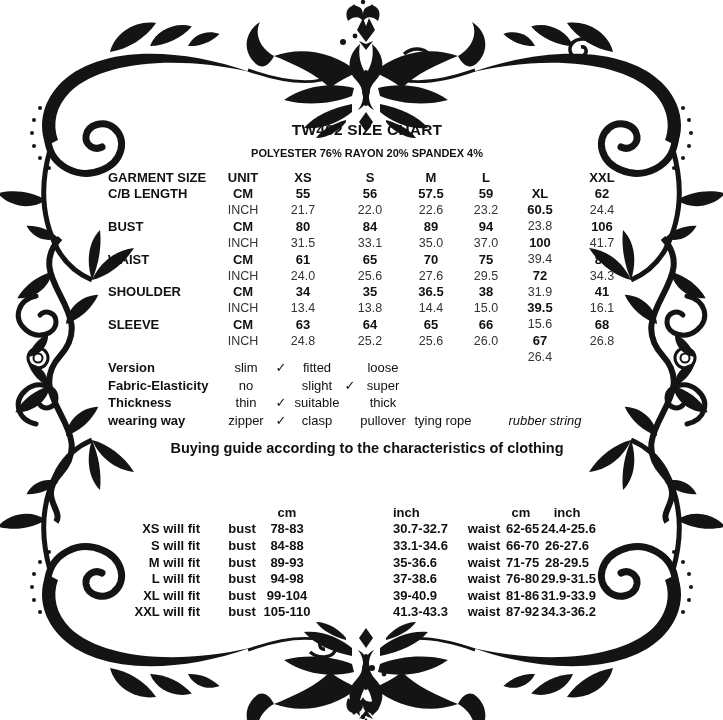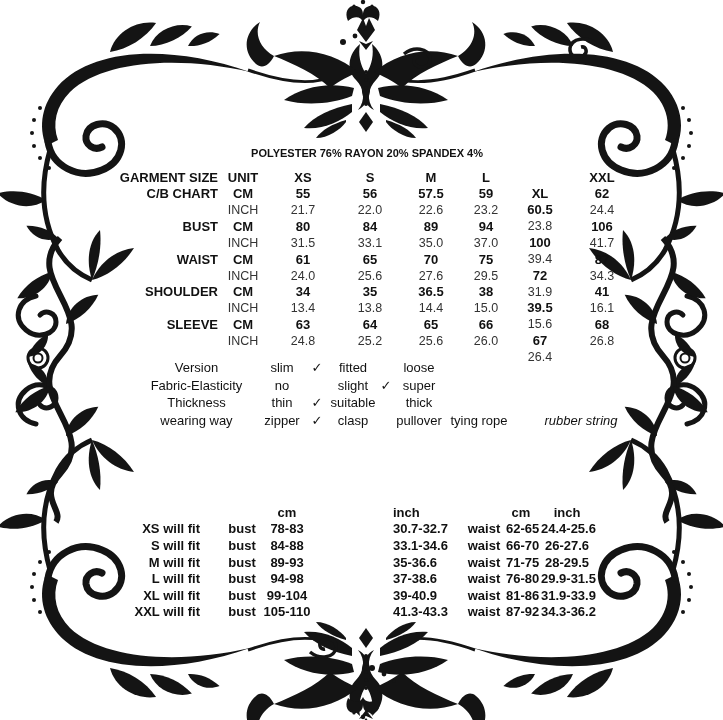--- a/index.html
+++ b/index.html
@@ -6,32 +6,32 @@
   .page{position:relative;width:723px;height:720px;overflow:hidden;background:#fff;
         font-family:"Liberation Sans",sans-serif;color:#111;}
   .frame-svg{position:absolute;left:0;top:0;width:723px;height:720px;}
   .band{position:absolute;left:14px;width:706px;text-align:center;}
   .title{top:121px;font-size:15.5px;font-weight:700;letter-spacing:.2px;}
   .subtitle{top:147px;font-size:11px;font-weight:700;}
   
   .st{position:absolute;left:108px;top:169px;}
   .st-row{display:flex;align-items:center;height:16.4px;font-size:13px;font-weight:700;white-space:nowrap;}
   .st-row.inch{font-weight:400;color:#333;font-size:12.5px;}
-  .cl{width:110px;text-align:right;}
+  .cl{width:110px;text-align:left;}
   .cu{width:50px;text-align:center;}
   .c1{width:70px;text-align:center;}
   .c2{width:64px;text-align:center;}
   .c3{width:58px;text-align:center;}
   .c4{width:52px;text-align:center;}
   .c5{width:56px;text-align:center;margin-top:32px;}
   .c6{width:68px;text-align:center;}
   
   .ft{position:absolute;left:108px;top:359px;}
   .ft-row{display:flex;align-items:center;height:17.6px;font-size:13px;white-space:nowrap;}
-  .fl{width:105px;font-weight:400;text-align:center;margin-left:36px;}
+  .fl{width:105px;font-weight:700;text-align:left;}
   .f1{width:50px;text-align:center;margin-left:8px;}
   .fk1{width:20px;text-align:center;}
   .f2{width:52px;text-align:center;}
   .fk2{width:14px;text-align:center;}
   .f3{width:52px;text-align:center;}
   .f4{width:68px;text-align:center;}
   .f5{width:136px;text-align:center;font-style:italic;}
   
   .notes{top:440px;font-size:12.3px;line-height:15.8px;}
   .bg-heading{font-size:14.5px;font-weight:700;margin-top:1px;}
@@ -132,35 +132,36 @@
       <use href="#crown" transform="translate(363,16)"></use>
       <use href="#crown" transform="translate(363,703) scale(1,-1)"></use>
       <use href="#dots3" transform="translate(343,42)"></use>
       <use href="#curlS" transform="translate(404,54)"></use>
       <use href="#curlS" transform="translate(596,44) scale(-1,1)"></use>
       <use href="#dots3" transform="translate(372,668) scale(1,-1)"></use>
       <use href="#curlS" transform="translate(310,652) scale(1,-1)"></use>
     </g>
   </svg>
 
+  <div class="band title">TW462 SIZE CHART</div>
   <div class="band subtitle">POLYESTER 76% RAYON 20% SPANDEX 4%</div>
 
   <div class="st">
     <div class="st-row">
       <span class="cl">GARMENT SIZE</span>
       <span class="cu">UNIT</span>
       <span class="c1">XS</span>
       <span class="c2">S</span>
       <span class="c3">M</span>
       <span class="c4">L</span>
       <span class="c5">XL</span>
       <span class="c6">XXL</span>
     </div>
     <div class="st-row">
-      <span class="cl">C/B CHART</span>
+      <span class="cl">C/B LENGTH</span>
       <span class="cu">CM</span>
       <span class="c1">55</span>
       <span class="c2">56</span>
       <span class="c3">57.5</span>
       <span class="c4">59</span>
       <span class="c5">60.5</span>
       <span class="c6">62</span>
     </div>
     <div class="st-row inch">
       <span class="cl"></span>
@@ -291,20 +292,21 @@
       <span class="fk1">✓</span>
       <span class="f2">clasp</span>
       <span class="fk2"></span>
       <span class="f3">pullover</span>
       <span class="f4">tying rope</span>
       <span class="f5">rubber string</span>
     </div>
   </div>
 
   <div class="band notes">
+    <div class="bg-heading">Buying guide according to the characteristics of clothing</div>
   </div>
 
   <div class="bg">
     <div class="g-row">
       <span class="gs"></span>
       <span class="gb"></span>
       <span class="gc">cm</span>
       <span class="gi">inch</span>
       <span class="gw"></span>
       <span class="gc2">cm</span>

